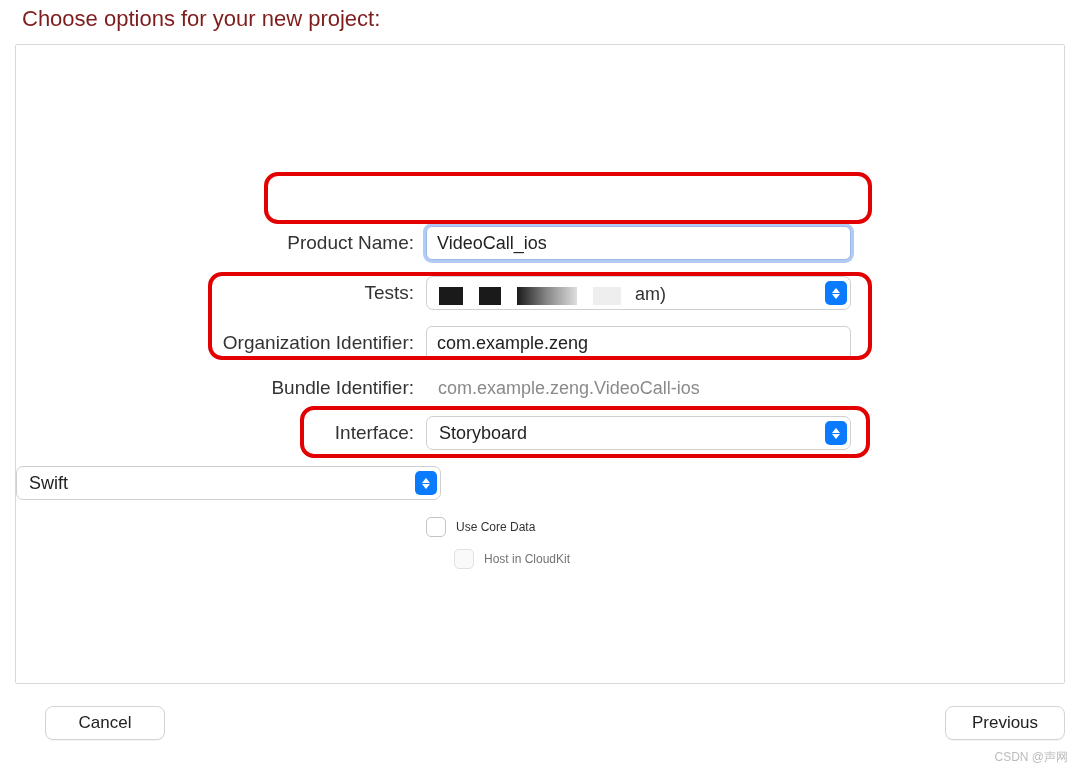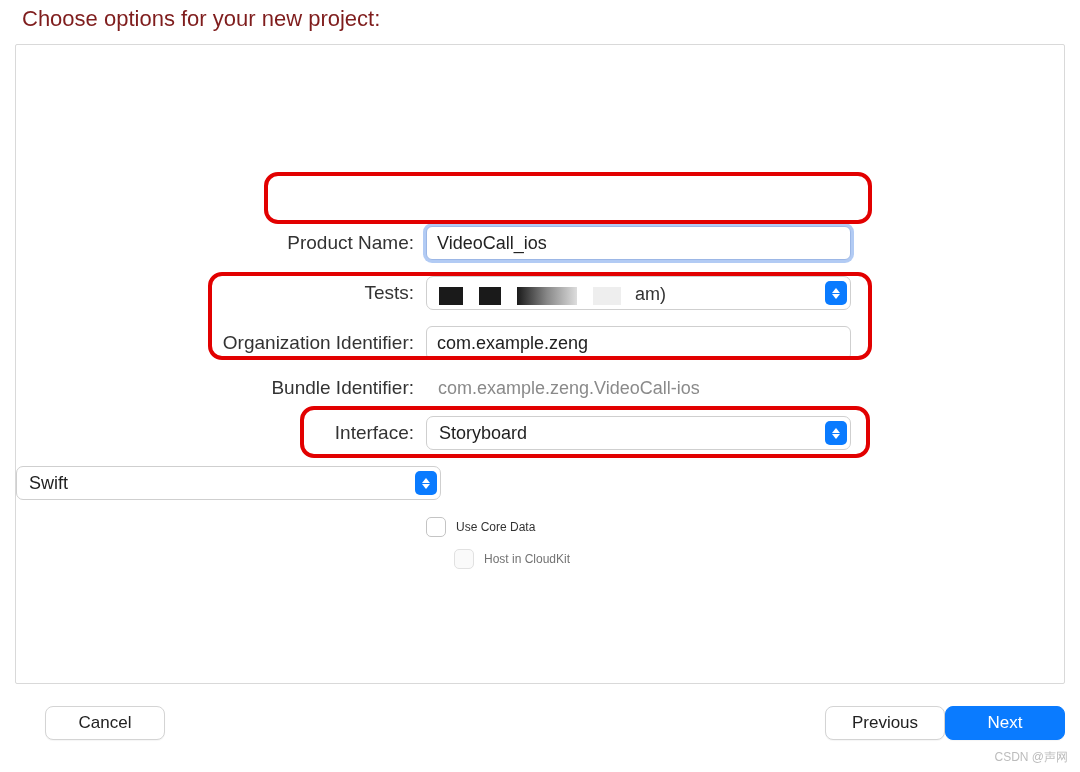--- a/index.html
+++ b/index.html
@@ -258,17 +258,16 @@
 </div>
 
 <div class="hl" style="left:264px; top:172px; width:608px; height:52px;"></div>
 <div class="hl" style="left:208px; top:272px; width:664px; height:88px;"></div>
 <div class="hl" style="left:300px; top:406px; width:570px; height:52px;"></div>
 
 <div class="footer">
   <button class="btn">Cancel</button>
   <div class="footer-right">
     <button class="btn">Previous</button>
-    <button class="btn primary">Next</button>
   </div>
 </div>
 
 <div class="watermark">CSDN @声网</div>
 
 </body></html>

